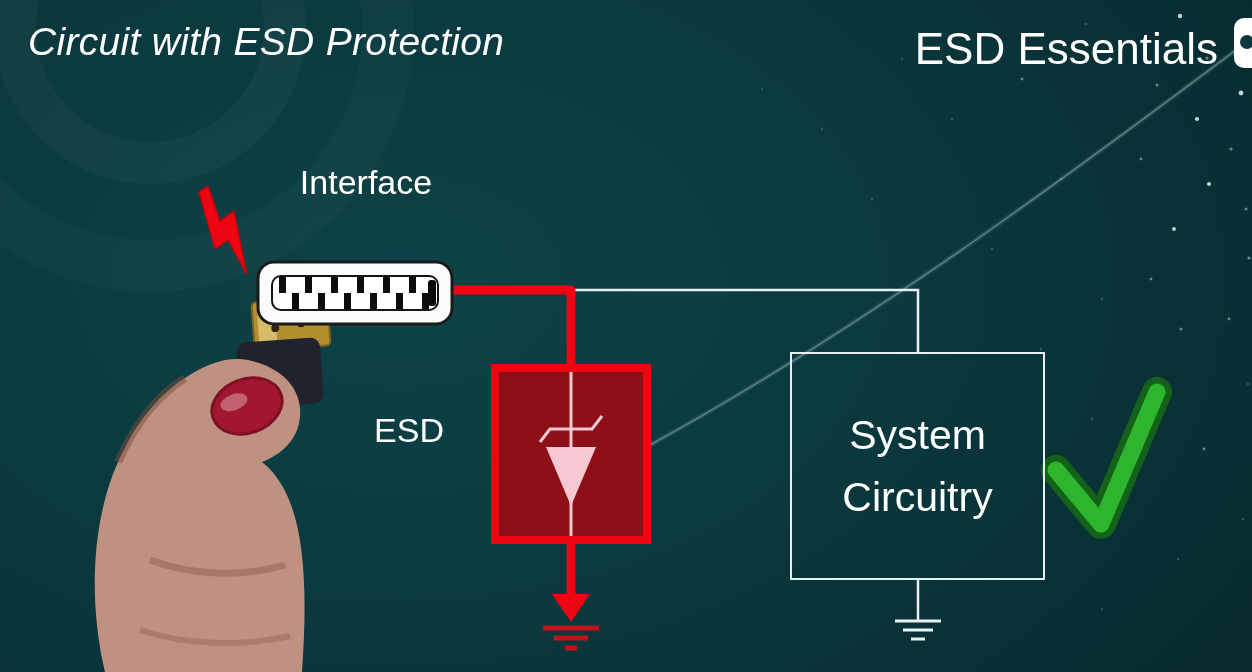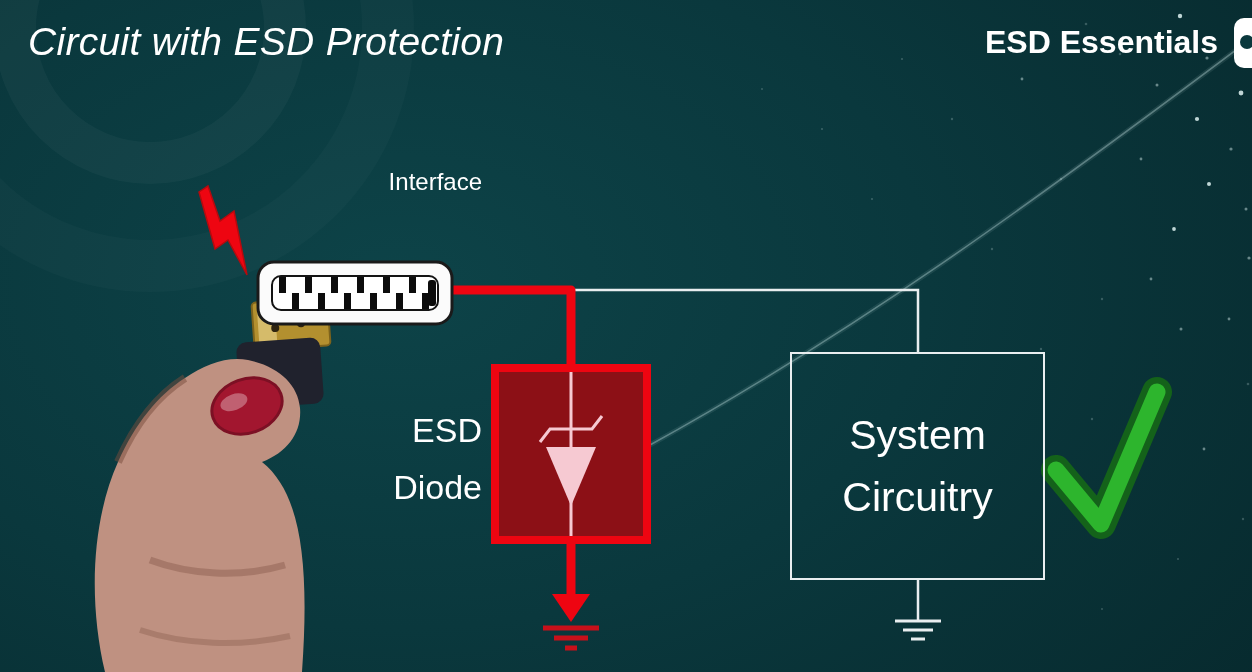--- a/index.html
+++ b/index.html
@@ -22,25 +22,25 @@
   }
   .art{position:absolute;inset:0;width:100%;height:100%;z-index:1;}
   .s-red{stroke:var(--wire-red);}
   .f-red{fill:var(--wire-red);}
   .s-gred{stroke:var(--ground-red);}
   .s-white{stroke:var(--wire-white);}
   .s-pink{stroke:var(--diode-symbol-pink);}
   .f-pink{fill:var(--diode-symbol-pink);}
   .txt{position:absolute;z-index:2;}
   .title{left:28px;top:20px;font-size:39px;font-weight:400;letter-spacing:.3px;font-style:italic;}
-  .brand{top:24px;right:34px;font-size:32px;font-weight:700;text-align:right;}
+  .brand{top:24px;right:34px;font-size:44px;font-weight:400;text-align:right;}
   .brand-logo{position:absolute;z-index:2;top:18px;right:-10px;width:28px;height:50px;background:#fff;border-radius:10px;}
   .brand-logo .dot{position:absolute;left:6px;top:17px;width:14px;height:14px;border-radius:50%;background:#0a383d;}
-  .iface-label{left:250px;top:154px;width:232px;text-align:right;font-size:24px;line-height:56px;}
-  .esd-label{left:336px;top:402px;width:146px;text-align:right;font-size:34px;line-height:57px;}
+  .iface-label{left:250px;top:154px;width:232px;text-align:center;font-size:34px;line-height:56px;}
+  .esd-label{left:336px;top:402px;width:146px;text-align:center;font-size:34px;line-height:57px;}
   .sys-box{
     left:790px;top:352px;width:255px;height:228px;
     border:2px solid var(--wire-white);
     display:flex;flex-direction:column;align-items:center;justify-content:center;
     font-size:41px;line-height:62px;
   }
 </style>
 </head>
 <body>
 
@@ -188,21 +188,20 @@
   <div class="brand-logo">
       <div class="dot"></div>
     </div>
 
   <div class="txt iface-label">
     <div>Interface</div>
   </div>
 
   <div class="txt esd-label">
     <div>ESD</div>
-    <div>Diode</div>
   </div>
 
   <div class="txt sys-box">
     <div>System</div>
     <div>Circuitry</div>
   </div>
 
 </div>
 
 </body></html>

